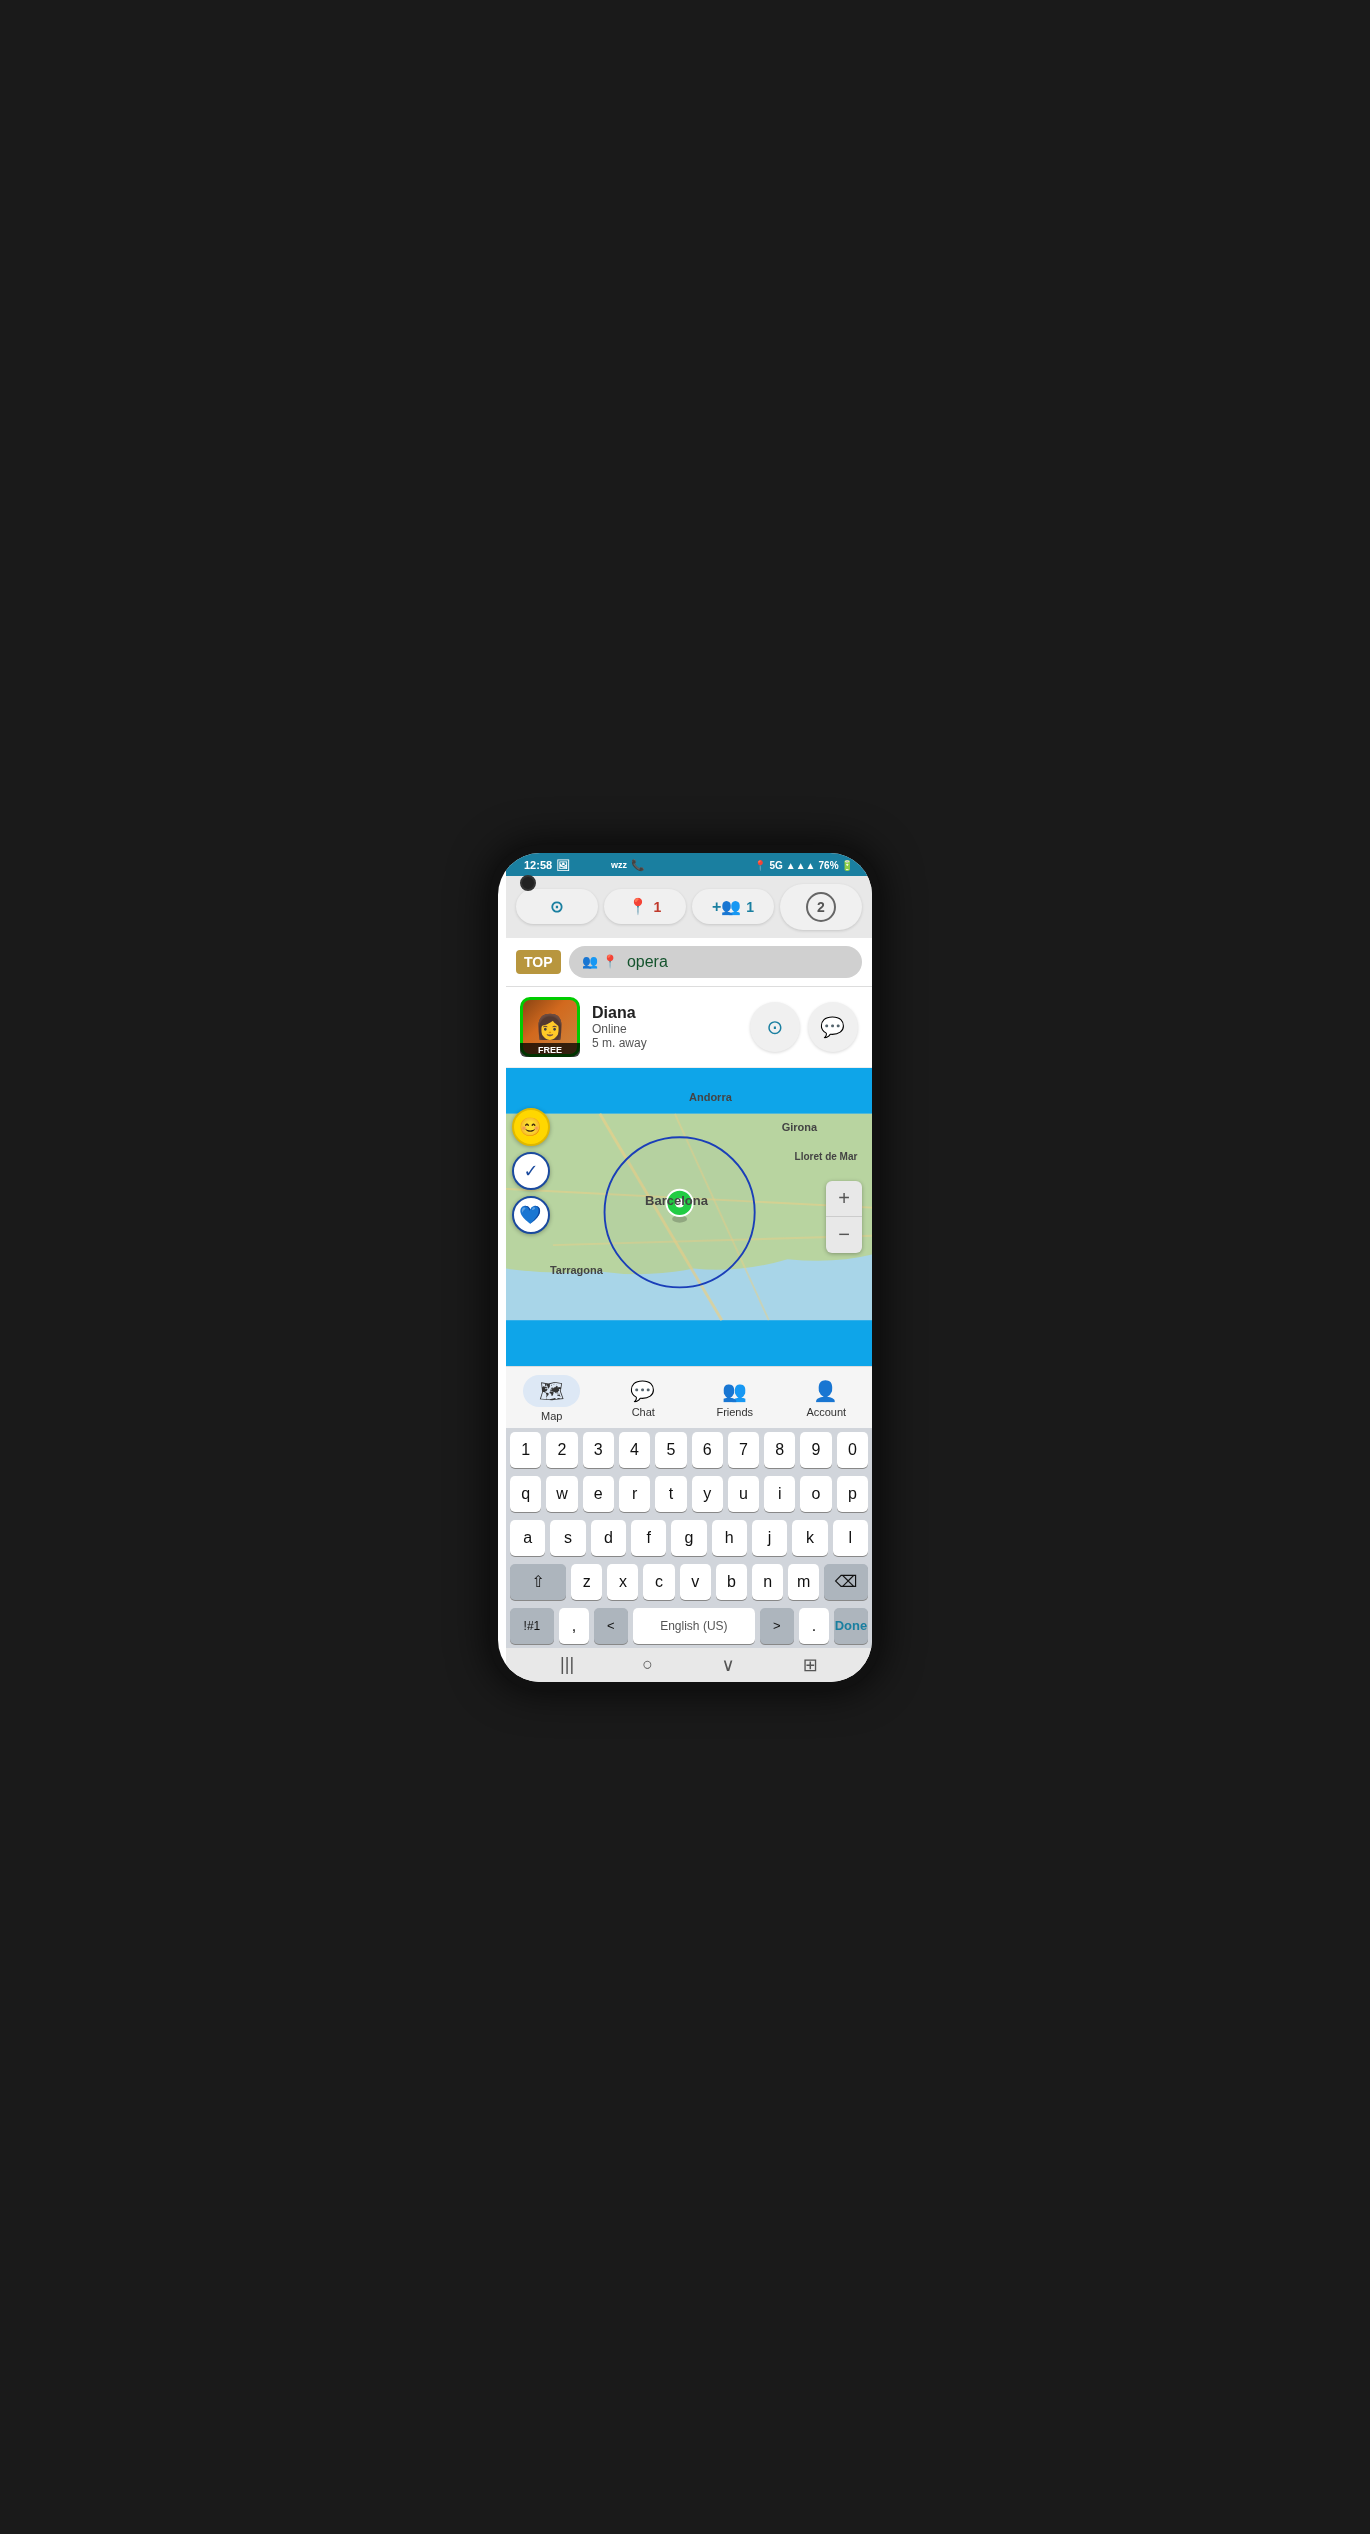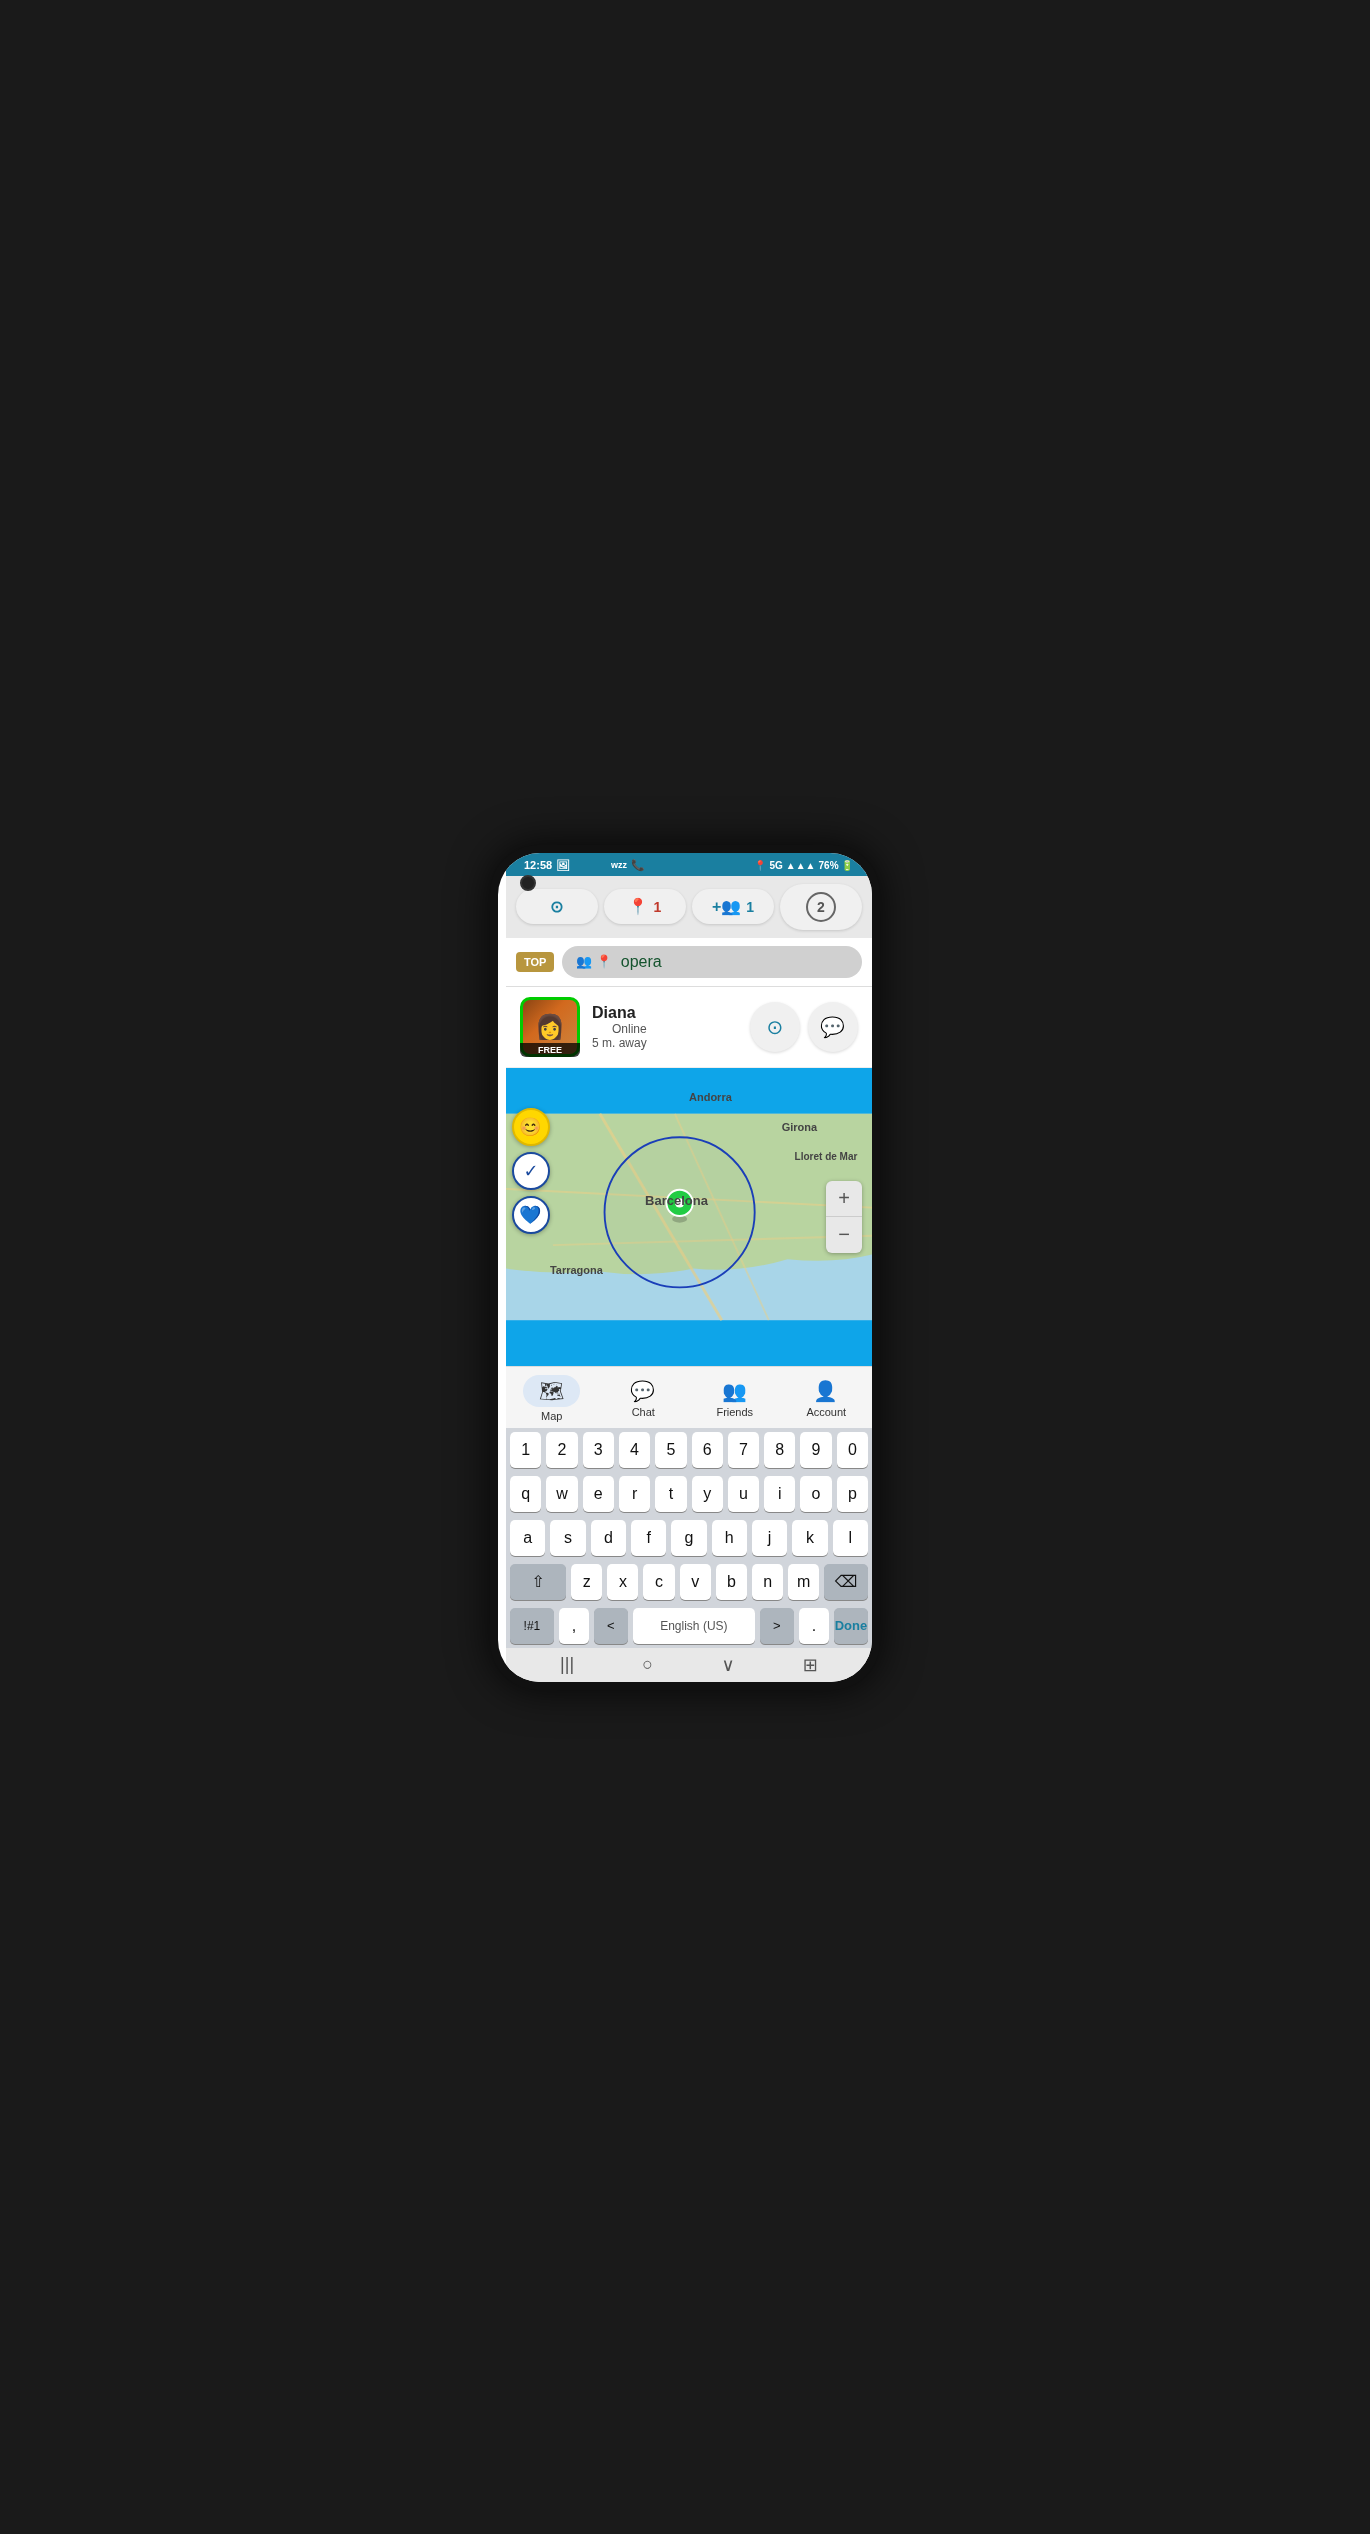--- a/index.html
+++ b/index.html
@@ -94,21 +94,21 @@
       padding: 8px 10px;
       display: flex;
       align-items: center;
       gap: 8px;
       border-bottom: 1px solid #ddd;
       flex-shrink: 0;
     }
     .top-badge {
       background: #b8963e;
       color: white;
-      font-size: 11px;
+      font-size: 14px;
       font-weight: 700;
       padding: 4px 8px;
       border-radius: 4px;
       flex-shrink: 0;
     }
     .search-input-wrap {
       background: #d0d0d0;
       border-radius: 20px;
       padding: 7px 14px;
       display: flex;
@@ -154,21 +154,21 @@
       background: rgba(0,0,0,0.75);
       color: white;
       font-size: 9px;
       font-weight: 700;
       text-align: center;
       padding: 2px;
       border-radius: 0 0 6px 6px;
     }
     .user-info { flex: 1; }
     .user-name { font-size: 16px; font-weight: 700; color: #222; }
-    .user-status { font-size: 12px; color: #555; margin-left: 20px; }
+    .user-status { font-size: 12px; color: #555; }
     .user-distance { font-size: 12px; color: #555; }
     .user-actions { display: flex; gap: 8px; }
     .action-btn {
       width: 50px;
       height: 50px;
       background: #f0f0f0;
       border-radius: 50%;
       display: flex;
       align-items: center;
       justify-content: center;

